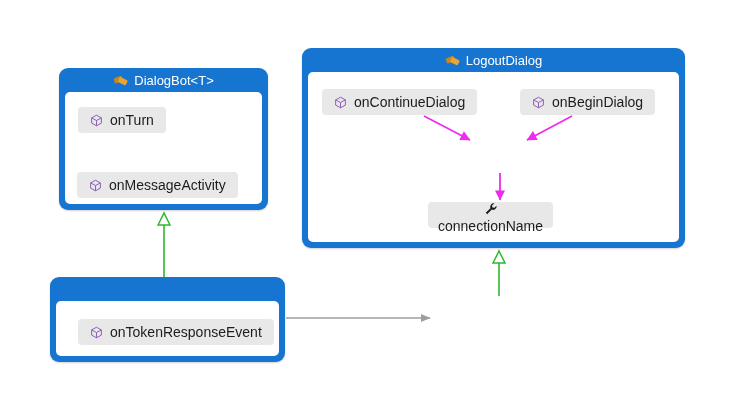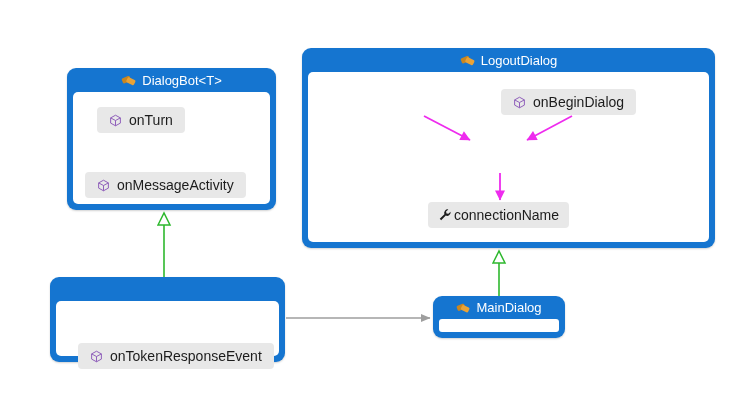--- a/index.html
+++ b/index.html
@@ -25,34 +25,34 @@
   
   .chip{
     position:absolute;z-index:2;
     display:inline-flex;align-items:center;gap:7px;
     height:26px;padding:0 12px;border-radius:4px;
     background:#e8e8e8;color:#1c1c1c;font-size:14px;white-space:nowrap;
   }
   .chip.tight{gap:2px;padding:0 10px;}
   .icon{display:inline-flex;align-items:center;justify-content:center;line-height:0;}
   
-  .c-dialogbot   {left:59px;  top:68px;  width:209px; height:142px;margin-left:8px;}
-  .c-logoutdialog{left:302px; top:48px;  width:383px; height:200px;padding-left:30px;}
+  .c-dialogbot   {left:59px;  top:68px;  width:209px; height:142px;}
+  .c-logoutdialog{left:302px; top:48px;  width:383px; height:200px;}
   .c-authbot     {left:50px;  top:277px; width:235px; height:85px;}
   .c-maindialog  {left:433px; top:296px; width:132px; height:42px;}
   .c-maindialog .hdr{height:23px;}
   .c-maindialog .bodywhite{top:23px;bottom:6px;border-radius:3px;}
   
-  .p-onturn   {left:30px;  top:39px;}
+  .p-onturn   {left:19px;  top:39px;}
   .p-onmsg    {left:18px;  top:104px;}
   .p-oncont   {left:20px;  top:41px;}
-  .p-onbegin  {left:199px; top:41px;}
+  .p-onbegin  {left:218px; top:41px;}
   .p-interrupt{left:136px; top:95px;}
-  .p-connname {left:126px; top:154px;}
-  .p-ontoken  {left:28px;  top:42px;margin-top:24px;}
+  .p-connname {left:126px; top:154px;flex-direction:column;}
+  .p-ontoken  {left:28px;  top:42px;}
   
   .wires{position:absolute;inset:0;z-index:5;pointer-events:none;}
 </style>
 </head>
 <body>
 
 <div class="canvas">
 
   <div class="clsbox c-dialogbot">
     <div class="bodywhite"></div>
@@ -89,20 +89,29 @@
     <div class="bodywhite"></div>
     <div class="hdr">
       <span class="icon">
         <svg width="15" height="15" viewBox="0 0 16 16">
           <rect x="1" y="4.2" width="9.2" height="6" rx="1.6" transform="rotate(-22 5.5 7)" fill="#c9861f"></rect>
           <rect x="5.8" y="5.8" width="9.2" height="6" rx="1.6" transform="rotate(26 10.5 9)" fill="#eaa336"></rect>
         </svg>
       </span>
       <span>LogoutDialog</span>
     </div>
+    <div class="chip p-oncont">
+      <span class="icon">
+        <svg width="13" height="13" viewBox="0 0 16 16" fill="none" stroke="#8d5bb9" stroke-width="1.2">
+          <path d="M8 1.5 L14 4.8 L14 11.2 L8 14.5 L2 11.2 L2 4.8 Z"></path>
+          <path d="M2 4.8 L8 8 L14 4.8 M8 8 L8 14.5"></path>
+        </svg>
+      </span>
+      <span>onContinueDialog</span>
+    </div>
     <div class="chip p-onbegin">
       <span class="icon">
         <svg width="13" height="13" viewBox="0 0 16 16" fill="none" stroke="#8d5bb9" stroke-width="1.2">
           <path d="M8 1.5 L14 4.8 L14 11.2 L8 14.5 L2 11.2 L2 4.8 Z"></path>
           <path d="M2 4.8 L8 8 L14 4.8 M8 8 L8 14.5"></path>
         </svg>
       </span>
       <span>onBeginDialog</span>
     </div>
     <div class="chip tight p-connname">
@@ -121,32 +130,20 @@
       <span class="icon">
         <svg width="13" height="13" viewBox="0 0 16 16" fill="none" stroke="#8d5bb9" stroke-width="1.2">
           <path d="M8 1.5 L14 4.8 L14 11.2 L8 14.5 L2 11.2 L2 4.8 Z"></path>
           <path d="M2 4.8 L8 8 L14 4.8 M8 8 L8 14.5"></path>
         </svg>
       </span>
       <span>onTokenResponseEvent</span>
     </div>
   </div>
 
-  <div class="clsbox c-maindialog">
-    <div class="bodywhite"></div>
-    <div class="hdr">
-      <span class="icon">
-        <svg width="14" height="14" viewBox="0 0 16 16">
-          <rect x="1" y="4.2" width="9.2" height="6" rx="1.6" transform="rotate(-22 5.5 7)" fill="#c9861f"></rect>
-          <rect x="5.8" y="5.8" width="9.2" height="6" rx="1.6" transform="rotate(26 10.5 9)" fill="#eaa336"></rect>
-        </svg>
-      </span>
-      <span>MainDialog</span>
-    </div>
-  </div>
 
   <svg class="wires" width="734" height="412" viewBox="0 0 734 412">
     <defs>
       <marker id="triGreen" markerUnits="userSpaceOnUse" markerWidth="16" markerHeight="16" refX="13" refY="7" orient="auto">
         <path d="M1,1 L13,7 L1,13 Z" fill="#ffffff" stroke="#2eb82e" stroke-width="1.5"></path>
       </marker>
       <marker id="arrMagenta" markerUnits="userSpaceOnUse" markerWidth="12" markerHeight="12" refX="10" refY="5.5" orient="auto">
         <path d="M0.5,0.5 L10.5,5.5 L0.5,10.5 Z" fill="#ee2bee"></path>
       </marker>
       <marker id="arrGray" markerUnits="userSpaceOnUse" markerWidth="11" markerHeight="11" refX="9.5" refY="5" orient="auto">

